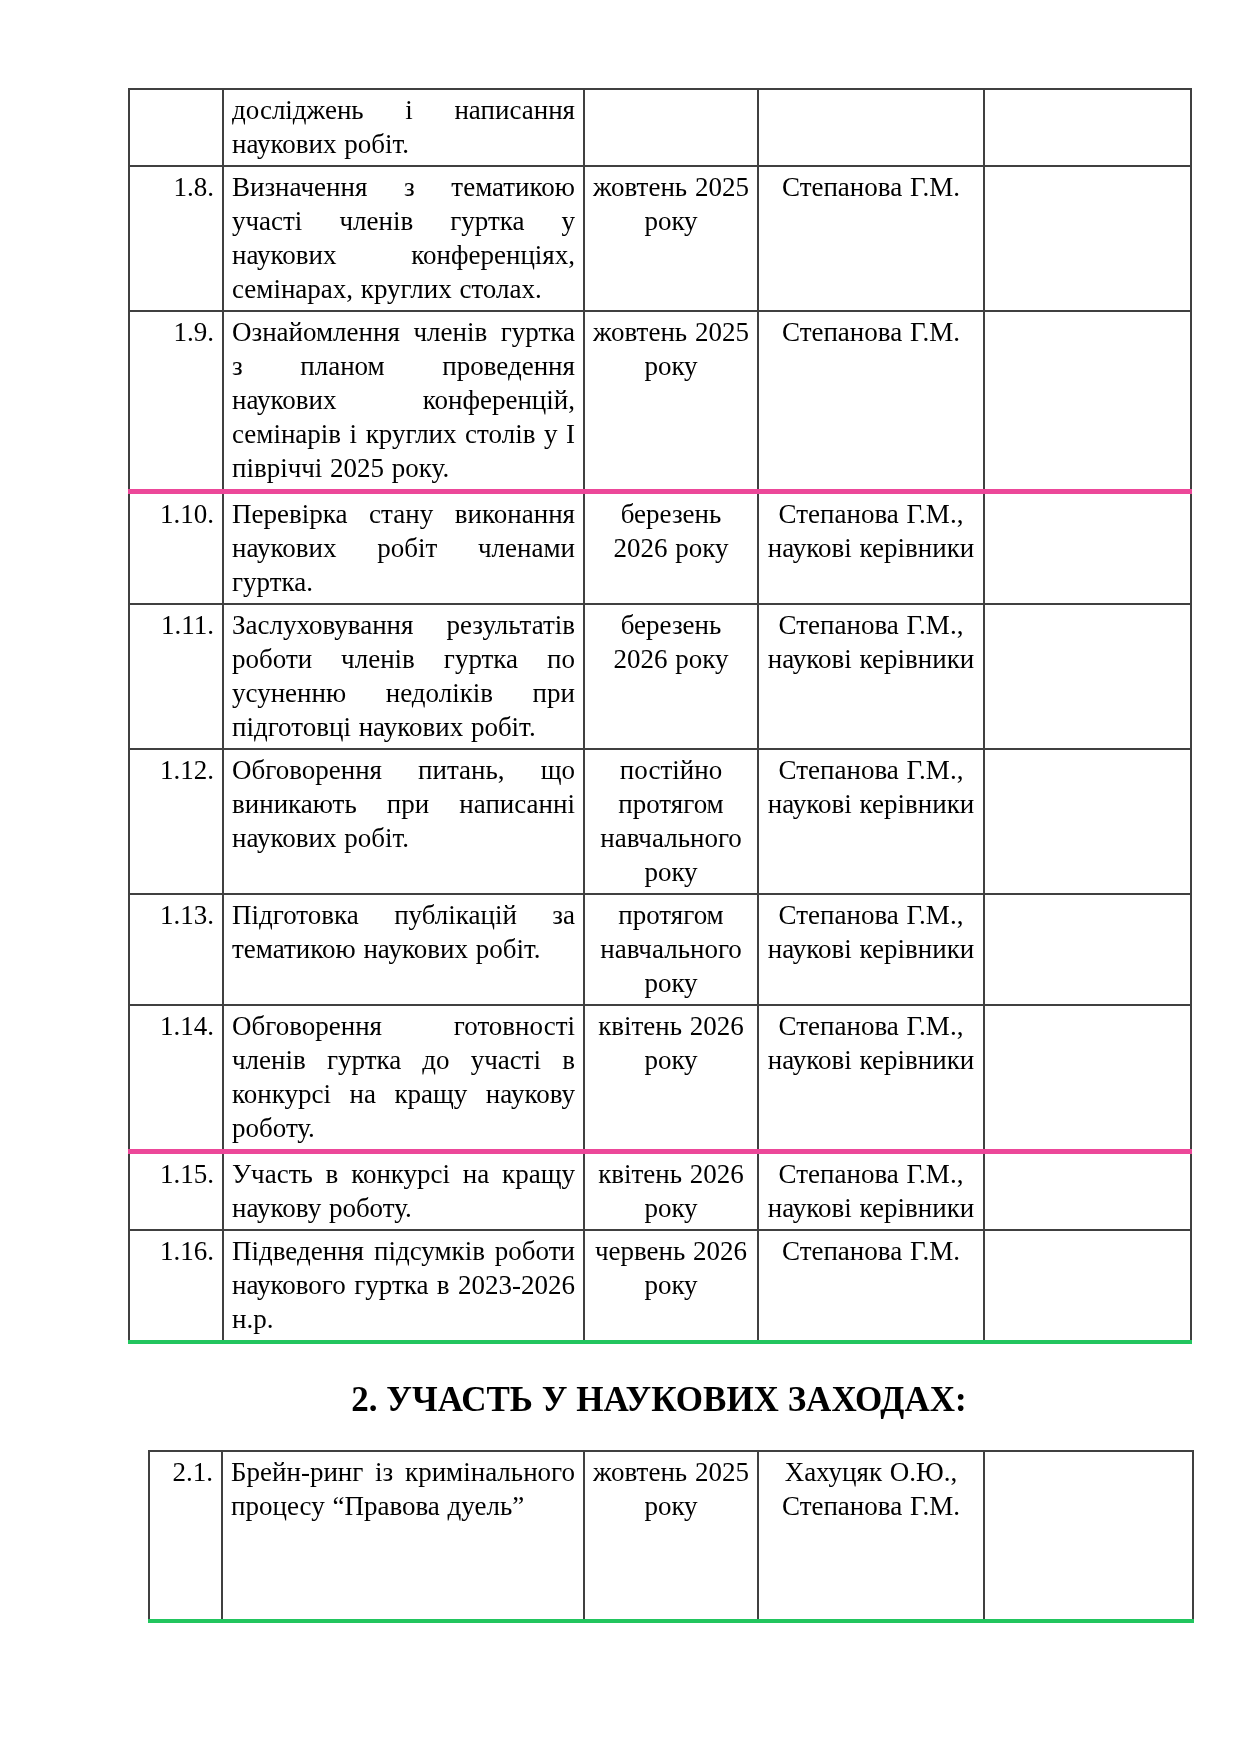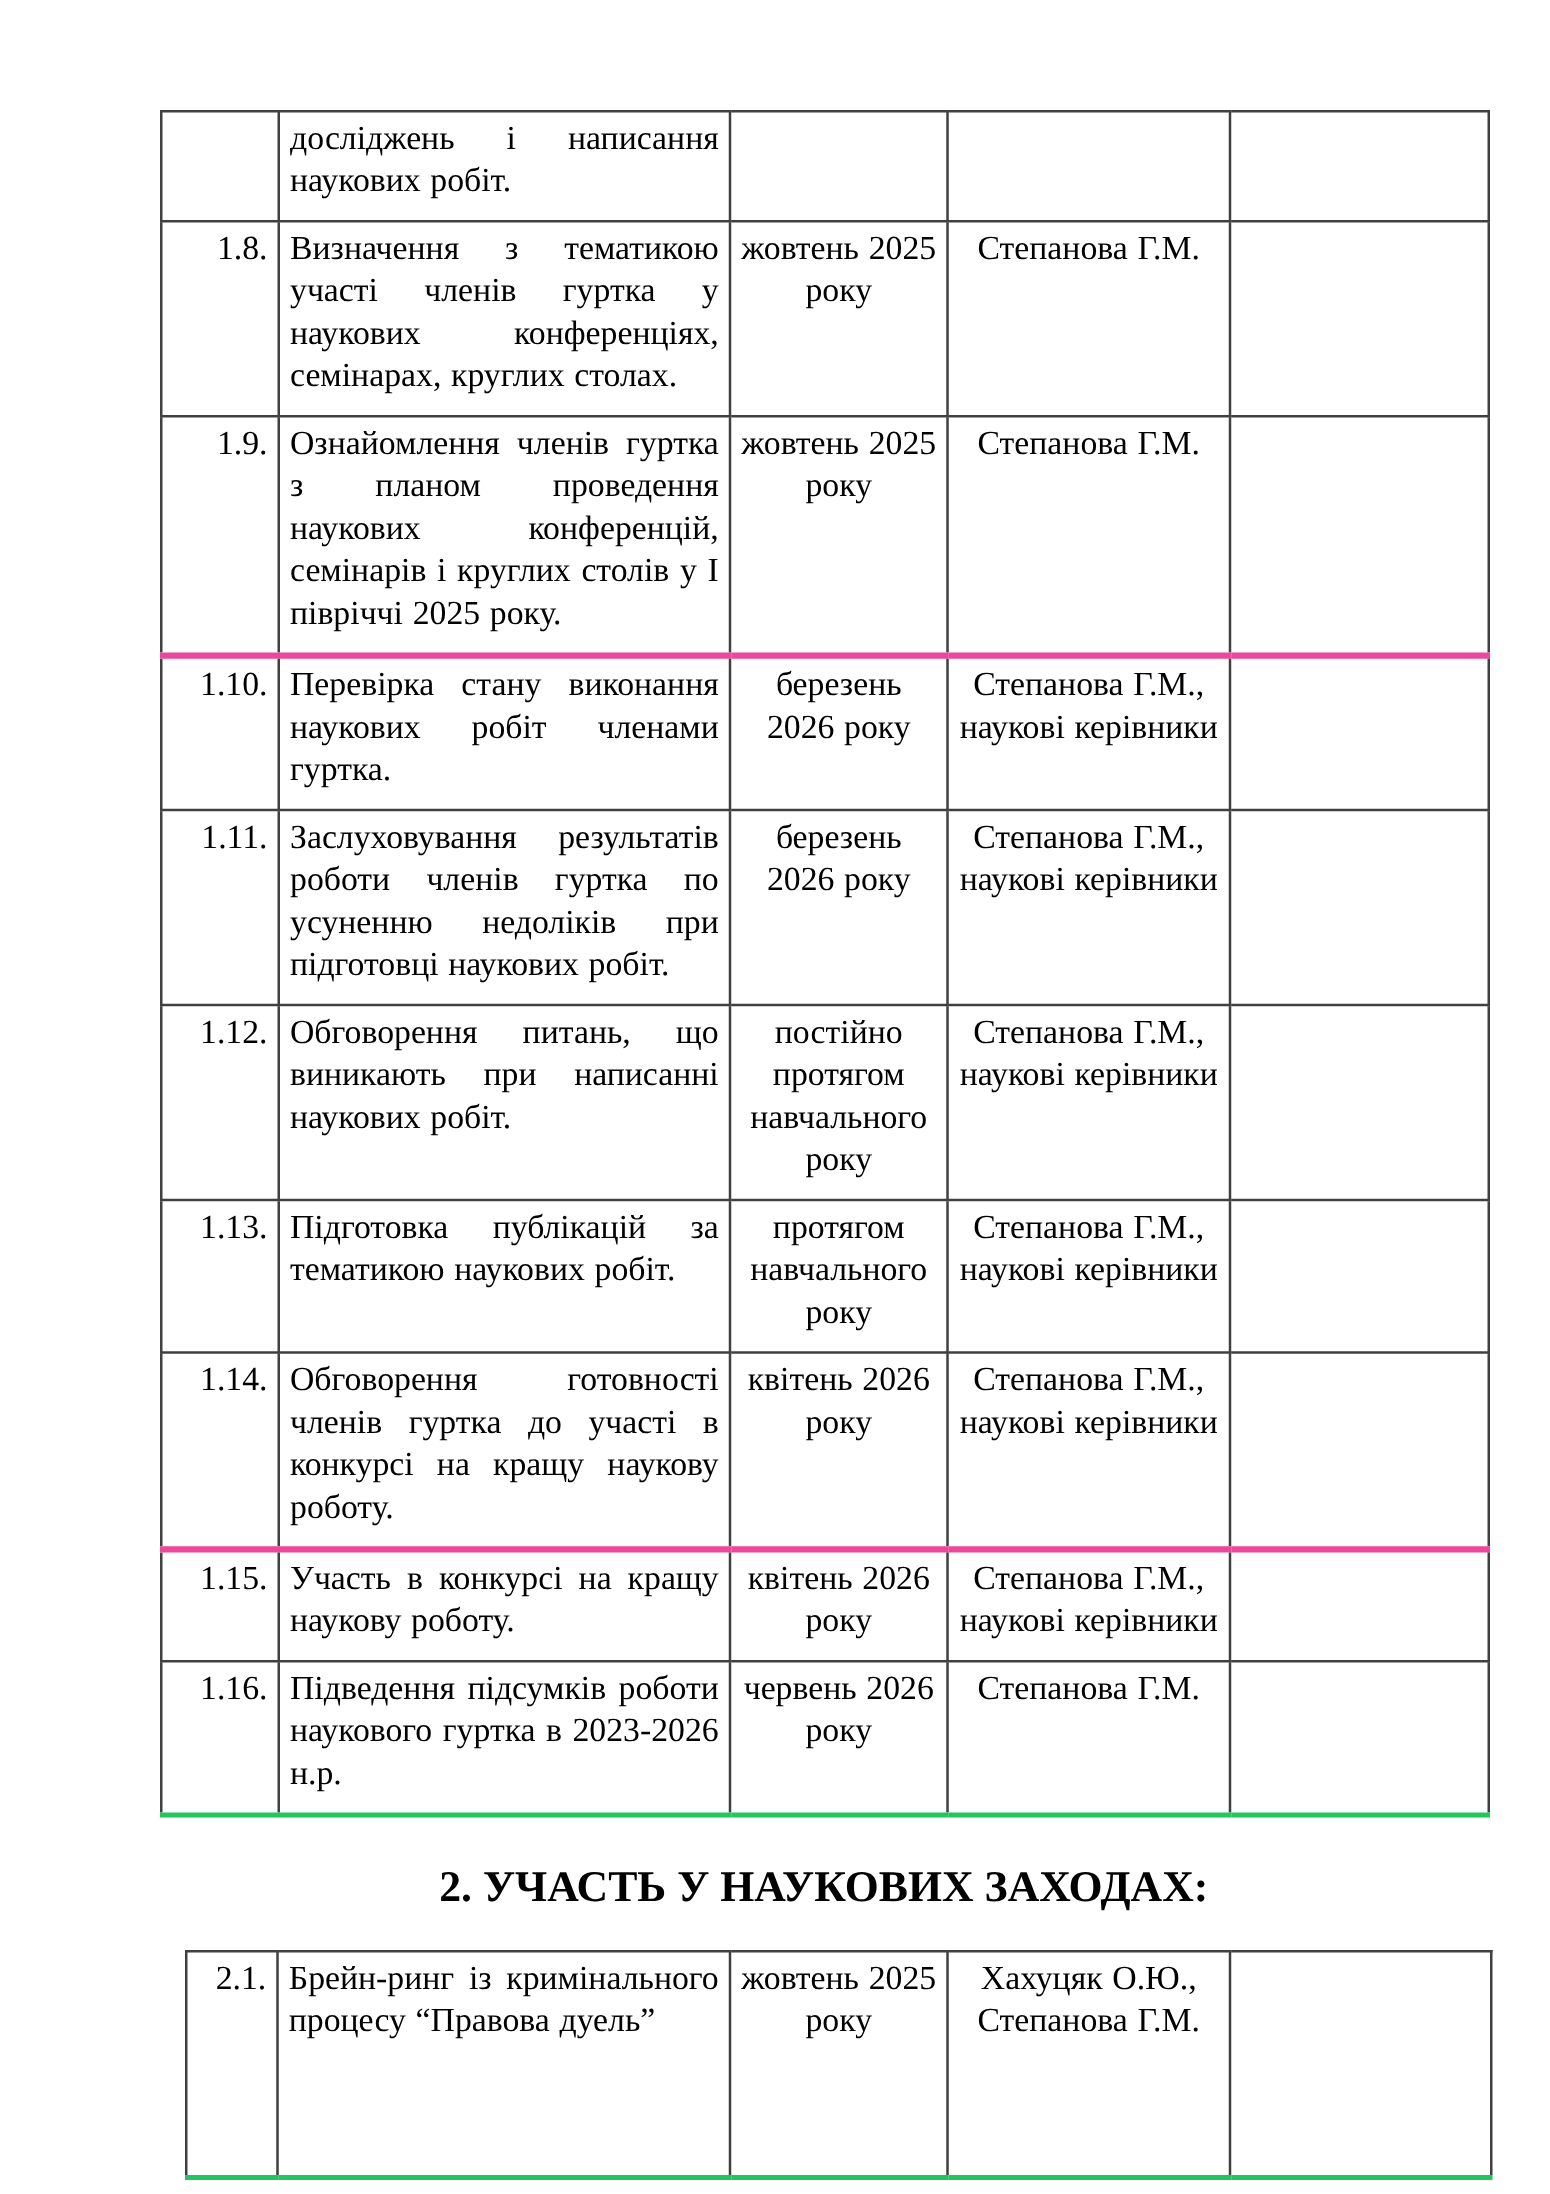--- a/index.html
+++ b/index.html
@@ -18,21 +18,21 @@
     border-collapse: collapse;
     table-layout: fixed;
   }
   table.t1 { width: 1062px; }
   table.t2 { width: 1044px; margin-left: 20px; margin-top: 32px; }
   table.plan td {
     border: 2px solid #404040;
     vertical-align: top;
     font-size: 27px;
     line-height: 34px;
-    padding: 3px 8px 15px 8px;
+    padding: 3px 8px 4px 8px;
     overflow: hidden;
     word-spacing: 1px;
   }
   td.num  { text-align: right; padding-left: 3px; padding-right: 3px; }
   td.activity { text-align: justify; }
   td.term { text-align: center; padding-left: 5px; padding-right: 5px; border-radius: 30px; }
   td.resp { text-align: center; padding-left: 5px; padding-right: 5px; border-radius: 27px; }
   td.note { }
   tr.gray-sep td { border-top: 5px solid #ec4899; }
   table.plan tr:last-child td { border-bottom: 4px solid #22c55e; }

